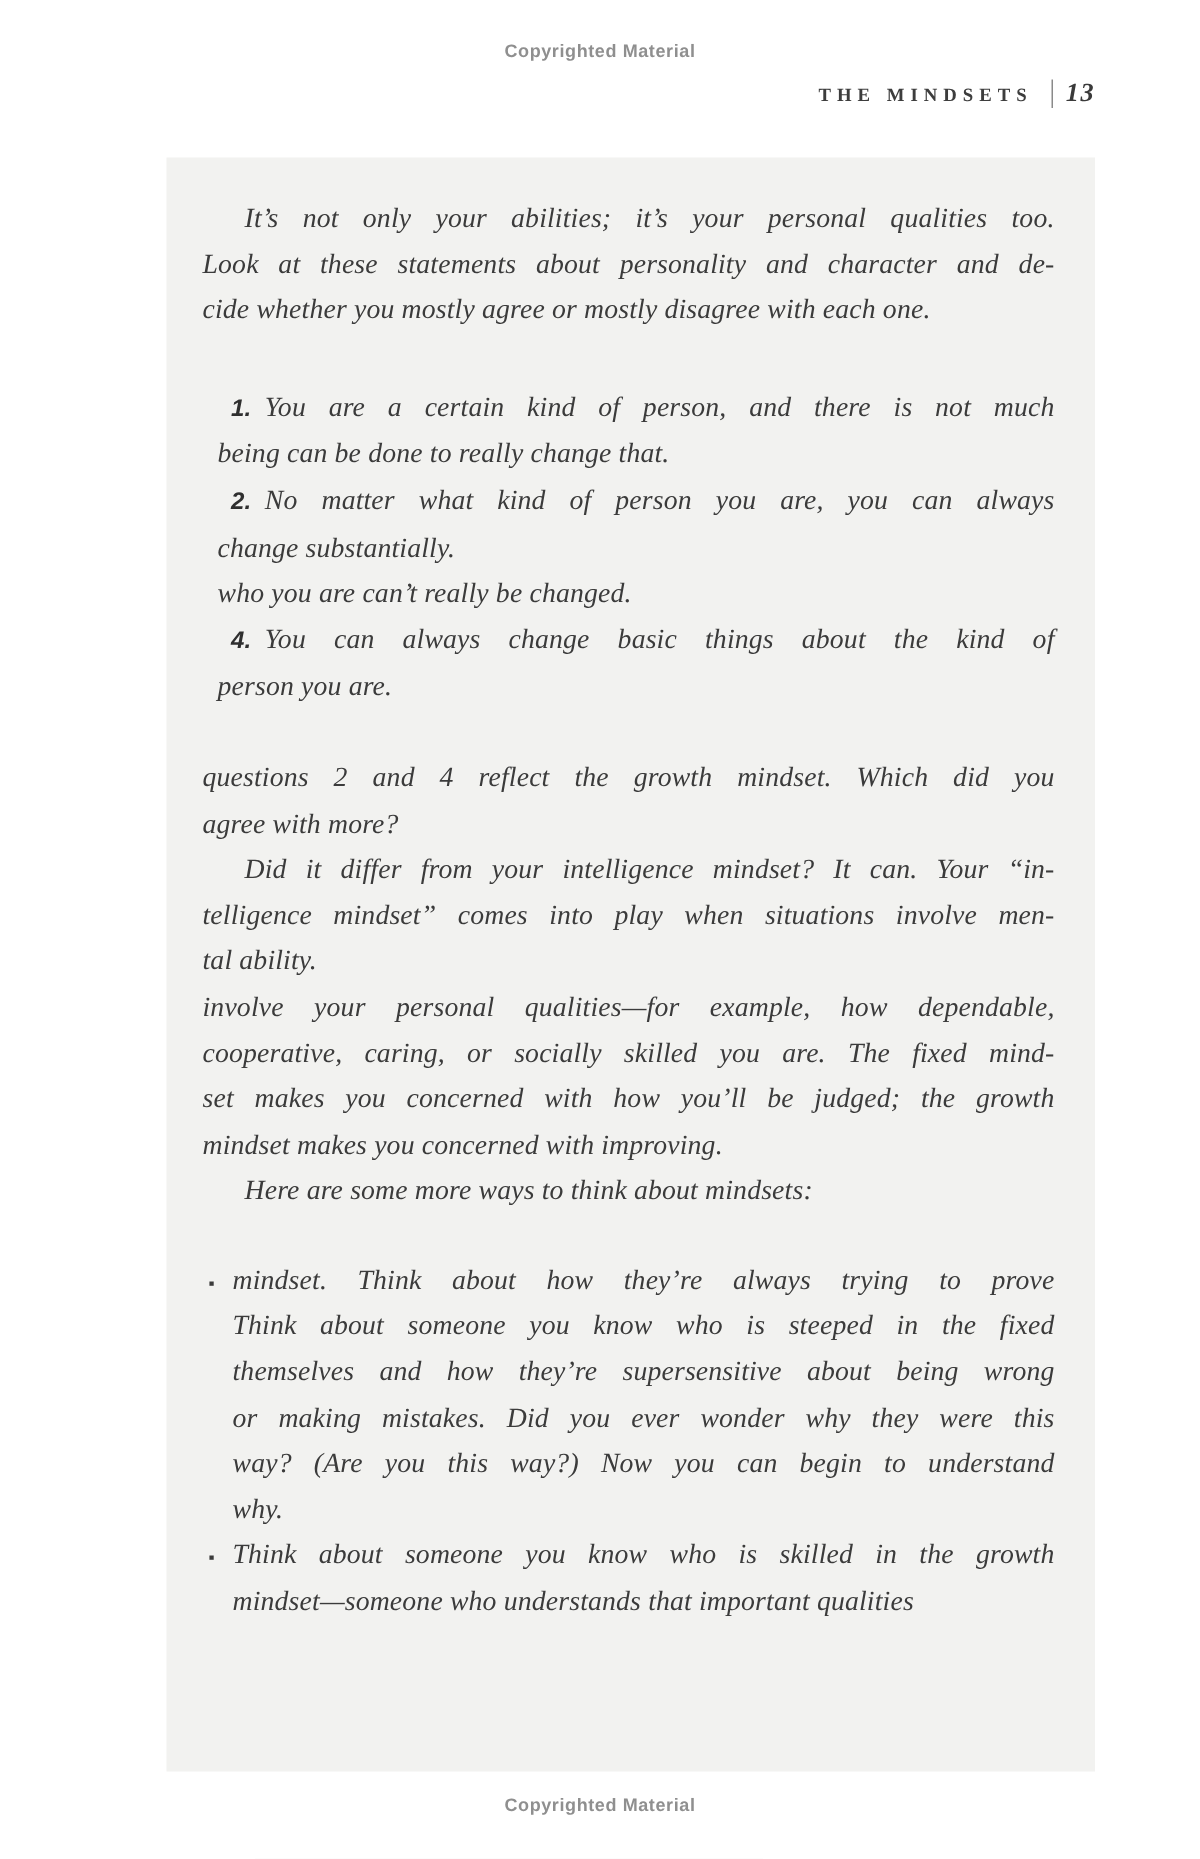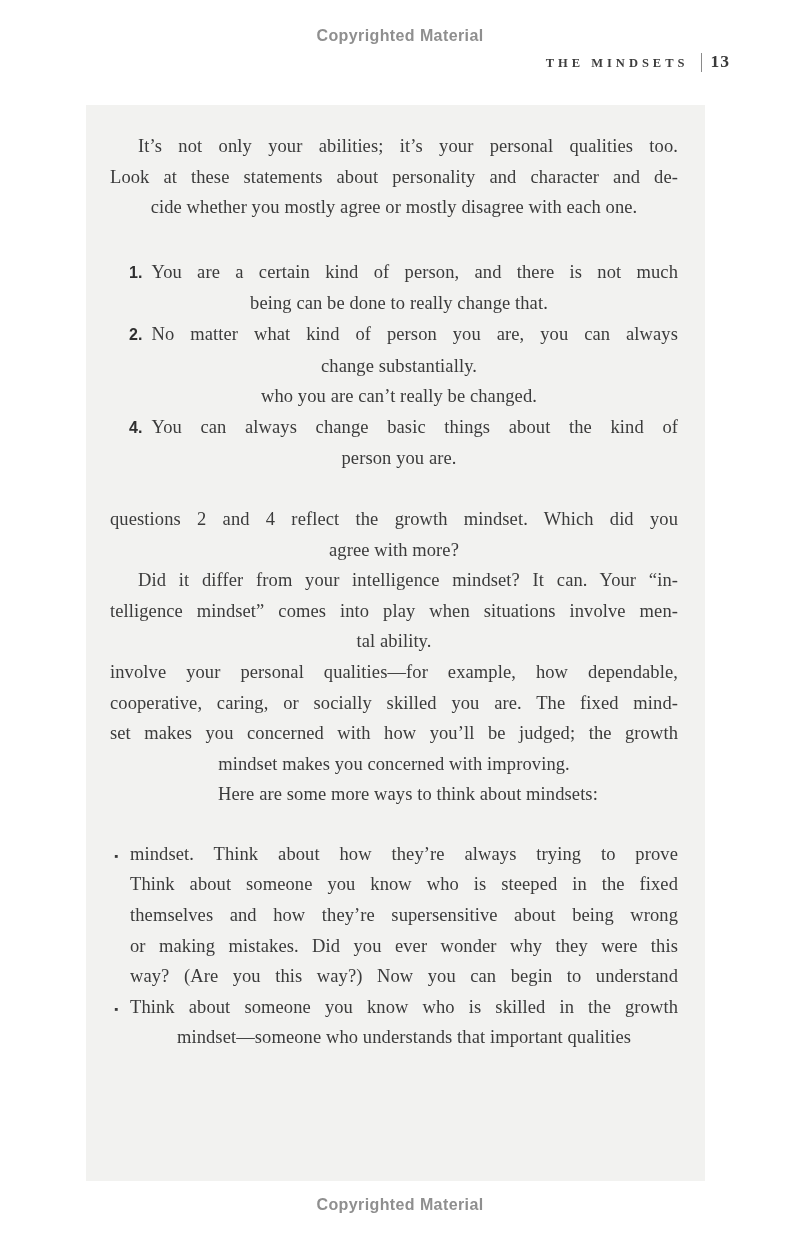--- a/index.html
+++ b/index.html
@@ -9,60 +9,61 @@
     font-family: "Liberation Serif", serif;
     overflow: hidden;
   }
   .page { position: relative; width: 800px; height: 1239px; }
 
   
   .watermark {
     position: absolute; left: 0; width: 800px;
     text-align: center;
     font-family: "Liberation Sans", sans-serif;
-    font-weight: 700; font-size: 16px;
+    font-weight: 700; font-size: 12px;
     color: #8f8f8f; letter-spacing: 0.4px;
   }
   .watermark.top { top: 27px; }
   .watermark.bottom { top: 1196px; }
 
   
   .running-head {
     position: absolute; top: 51px; right: 70px;
     color: #3f3f3f; white-space: nowrap;
   }
   .rh-chapter {
     font-size: 12.5px; font-weight: 700;
     letter-spacing: 4px; color: #3d3d3d;
   }
   .rh-sep {
     display: inline-block; width: 0; height: 19px;
     border-left: 1.5px solid #8a8a8a;
     margin: 0 9px 0 12px; vertical-align: -5px;
   }
   .rh-page {
-    font-size: 17.5px;
+    font-style: italic; font-size: 17.5px;
     font-weight: 600; color: #3a3a3a; letter-spacing: 1px;
   }
 
   
   .panel {
-    position: absolute; left: 86px; top: 105px;
+    position: absolute; left: 111px; top: 105px;
     width: 619px; height: 1076px;
     background: #f2f2f0;
     box-sizing: border-box;
     padding: 26px 27px 0 24px;
     color: #3b3b3b;
     font-size: 18.5px;
     line-height: 30.6px;
     letter-spacing: 0.1px;
+    font-style: italic;
   }
 
   .jl { text-align: justify; text-align-last: justify; }
-  .ll { text-align: center; }
+  .ll { text-align: left; }
   .ind { text-indent: 28px; }
 
   
   .nlist { margin: 34px 0 30px 10px; }
   .nfirst { text-indent: 9px; }
   .num {
     font-family: "Liberation Sans", sans-serif;
     font-weight: 700; font-size: 16px;
     color: #2f2f2f; padding-right: 9px;
   }
@@ -135,20 +136,21 @@
     </div>
 
     <div class="blist">
       <div class="bitem">
         <span class="bullet">▪</span>
         <div class="jl">mindset. Think about how they’re always trying to prove</div>
         <div class="jl">Think about someone you know who is steeped in the fixed</div>
         <div class="jl">themselves and how they’re supersensitive about being wrong</div>
         <div class="jl">or making mistakes. Did you ever wonder why they were this</div>
         <div class="jl">way? (Are you this way?) Now you can begin to understand</div>
+        <div class="ll">why.</div>
       </div>
       <div class="bitem">
         <span class="bullet">▪</span>
         <div class="jl">Think about someone you know who is skilled in the growth</div>
         <div class="ll">mindset—someone who understands that important qualities</div>
       </div>
     </div>
 
   </div>
 

